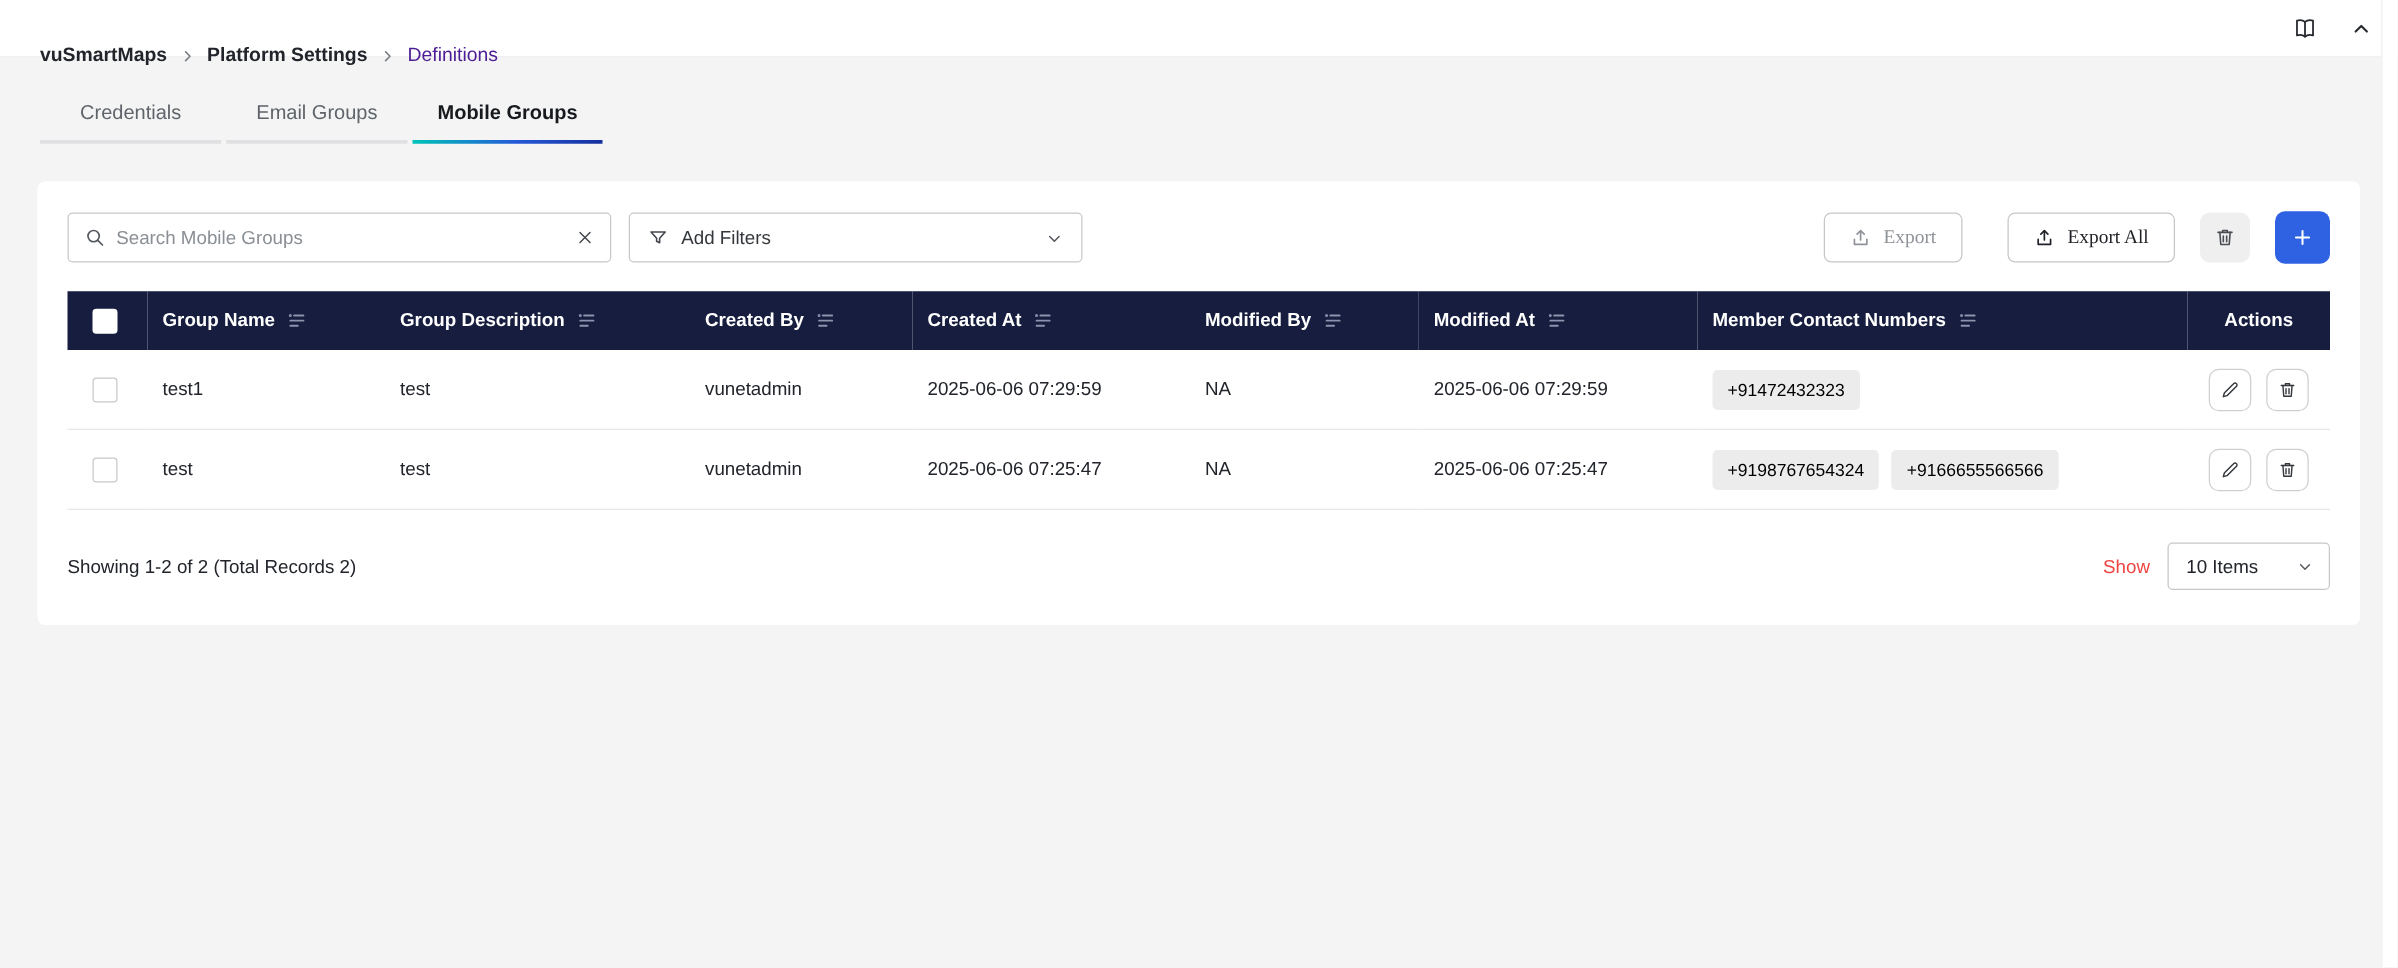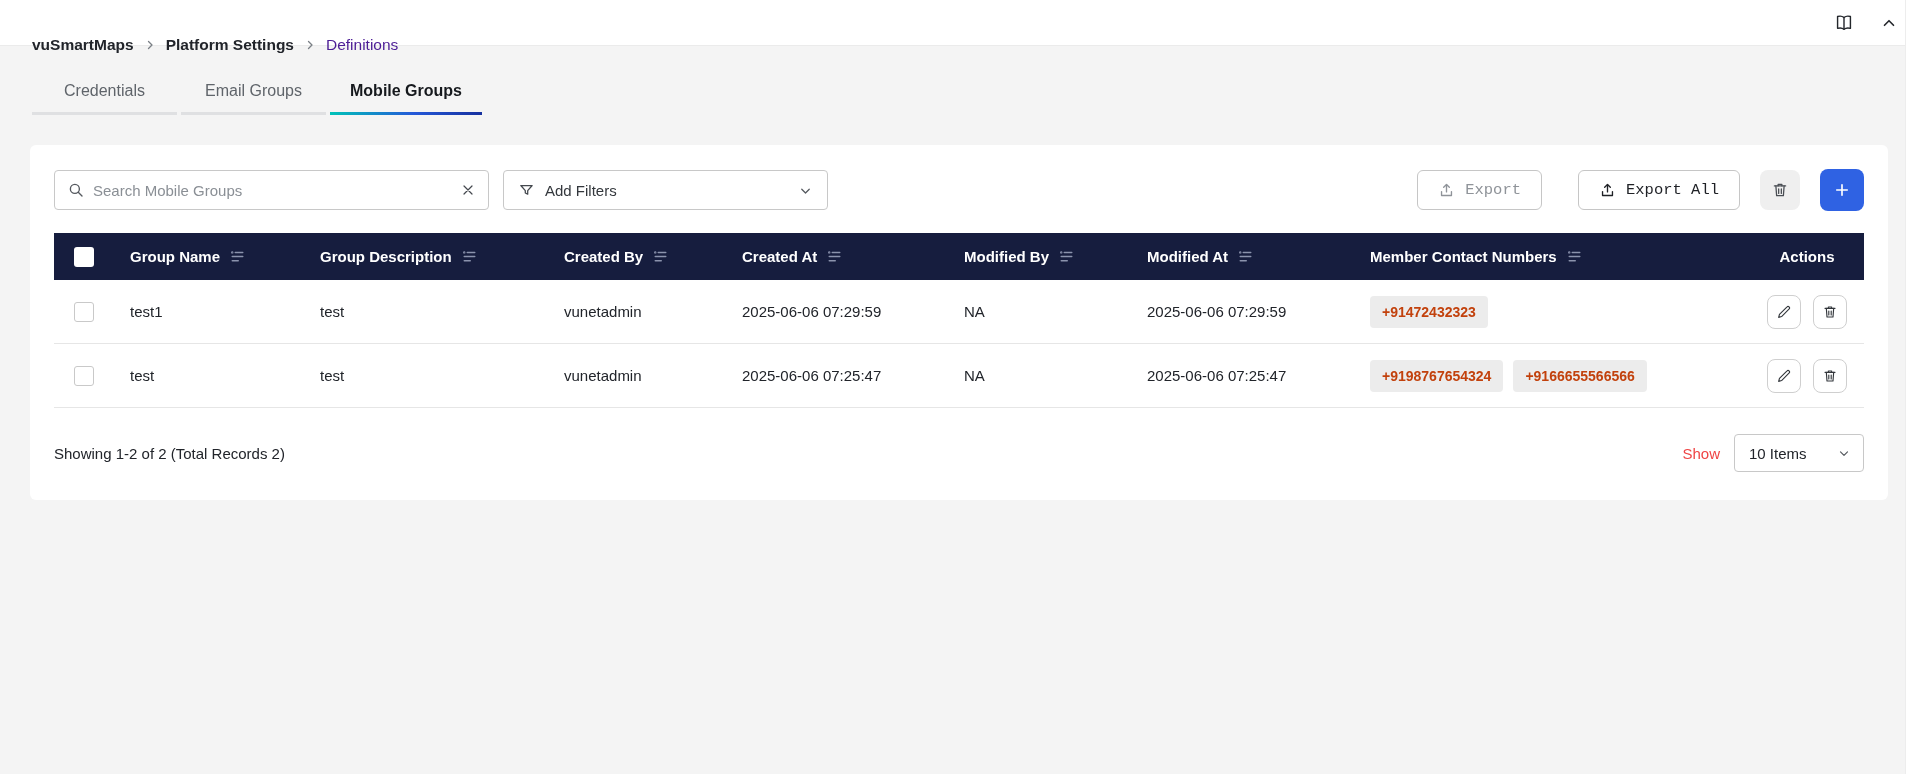--- a/index.html
+++ b/index.html
@@ -50,30 +50,30 @@
   .search-box {
     width: 435px; height: 40px; border: 1px solid #c8c8c8; border-radius: 4px;
     display: flex; align-items: center; padding: 0 10px 0 12px; background: #fff; gap: 8px;
   }
   .search-box input {
     flex: 1; border: none; outline: none; font-size: 15px; color: #21242a;
     font-family: "Liberation Sans", sans-serif; background: transparent;
   }
   .search-box input::placeholder { color: #8a8f95; }
   .filter-select {
-    width: 325px; height: 40px; border: 1px solid #c8c8c8; border-radius: 4px;
+    width: 363px; height: 40px; border: 1px solid #c8c8c8; border-radius: 4px;
     display: flex; align-items: center; gap: 10px; padding: 0 14px; cursor: pointer; background: #fff;
     font-size: 15px; color: #33373c;
   }
   .filter-select .spacer { flex: 1; }
   .toolbar-right { display: flex; align-items: center; }
   .btn {
     height: 40px; border: 1px solid #c6c6c6; border-radius: 6px; background: #fff;
     display: inline-flex; align-items: center; gap: 10px; padding: 0 20px;
-    font-size: 15.5px; cursor: pointer; font-family: Liberation Mono, monospace;
+    font-size: 15.5px; cursor: pointer; font-family: Liberation Serif, serif;
   }
   .btn.export { color: #8f9399; margin-right: 36px; }
   .btn.export svg { color: #8f9399; }
   .btn.export-all { color: #1f2126; font-weight: 500; margin-right: 20px; }
   .sq-btn {
     width: 40px; height: 40px; border: none; border-radius: 8px; background: #efefef;
     display: inline-flex; align-items: center; justify-content: center; cursor: pointer;
     color: #4a4e54; margin-right: 20px;
   }
   .add-btn {
@@ -92,21 +92,21 @@
   tbody td { font-size: 15px; color: #21242a; padding: 0 12px; }
   .cb-cell { padding-left: 20px !important; }
   .checkbox {
     width: 20px; height: 20px; border-radius: 3px; background: #ffffff;
     display: inline-block; cursor: pointer; vertical-align: middle;
   }
   tbody .checkbox { border: 1.5px solid #c9c9c9; }
   .contacts-cell { display: flex; align-items: center; gap: 10px; height: 63px; }
   .chip {
     background: #ececec; border-radius: 4px; padding: 8px 12px;
-    font-size: 14px; font-weight: 700; color: #c2410c; white-space: nowrap;
+    font-size: 14px; font-weight: 400; color: #000000; white-space: nowrap;
   }
   td.actions { text-align: center; }
   .row-action {
     width: 34px; height: 34px; border: 1px solid #cfcfcf; border-radius: 8px; background: #fff;
     display: inline-flex; align-items: center; justify-content: center; cursor: pointer;
     color: #33373c; margin: 0 4px; vertical-align: middle;
   }
 
   
   .card-footer { display: flex; justify-content: space-between; align-items: center; margin-top: 26px; }

